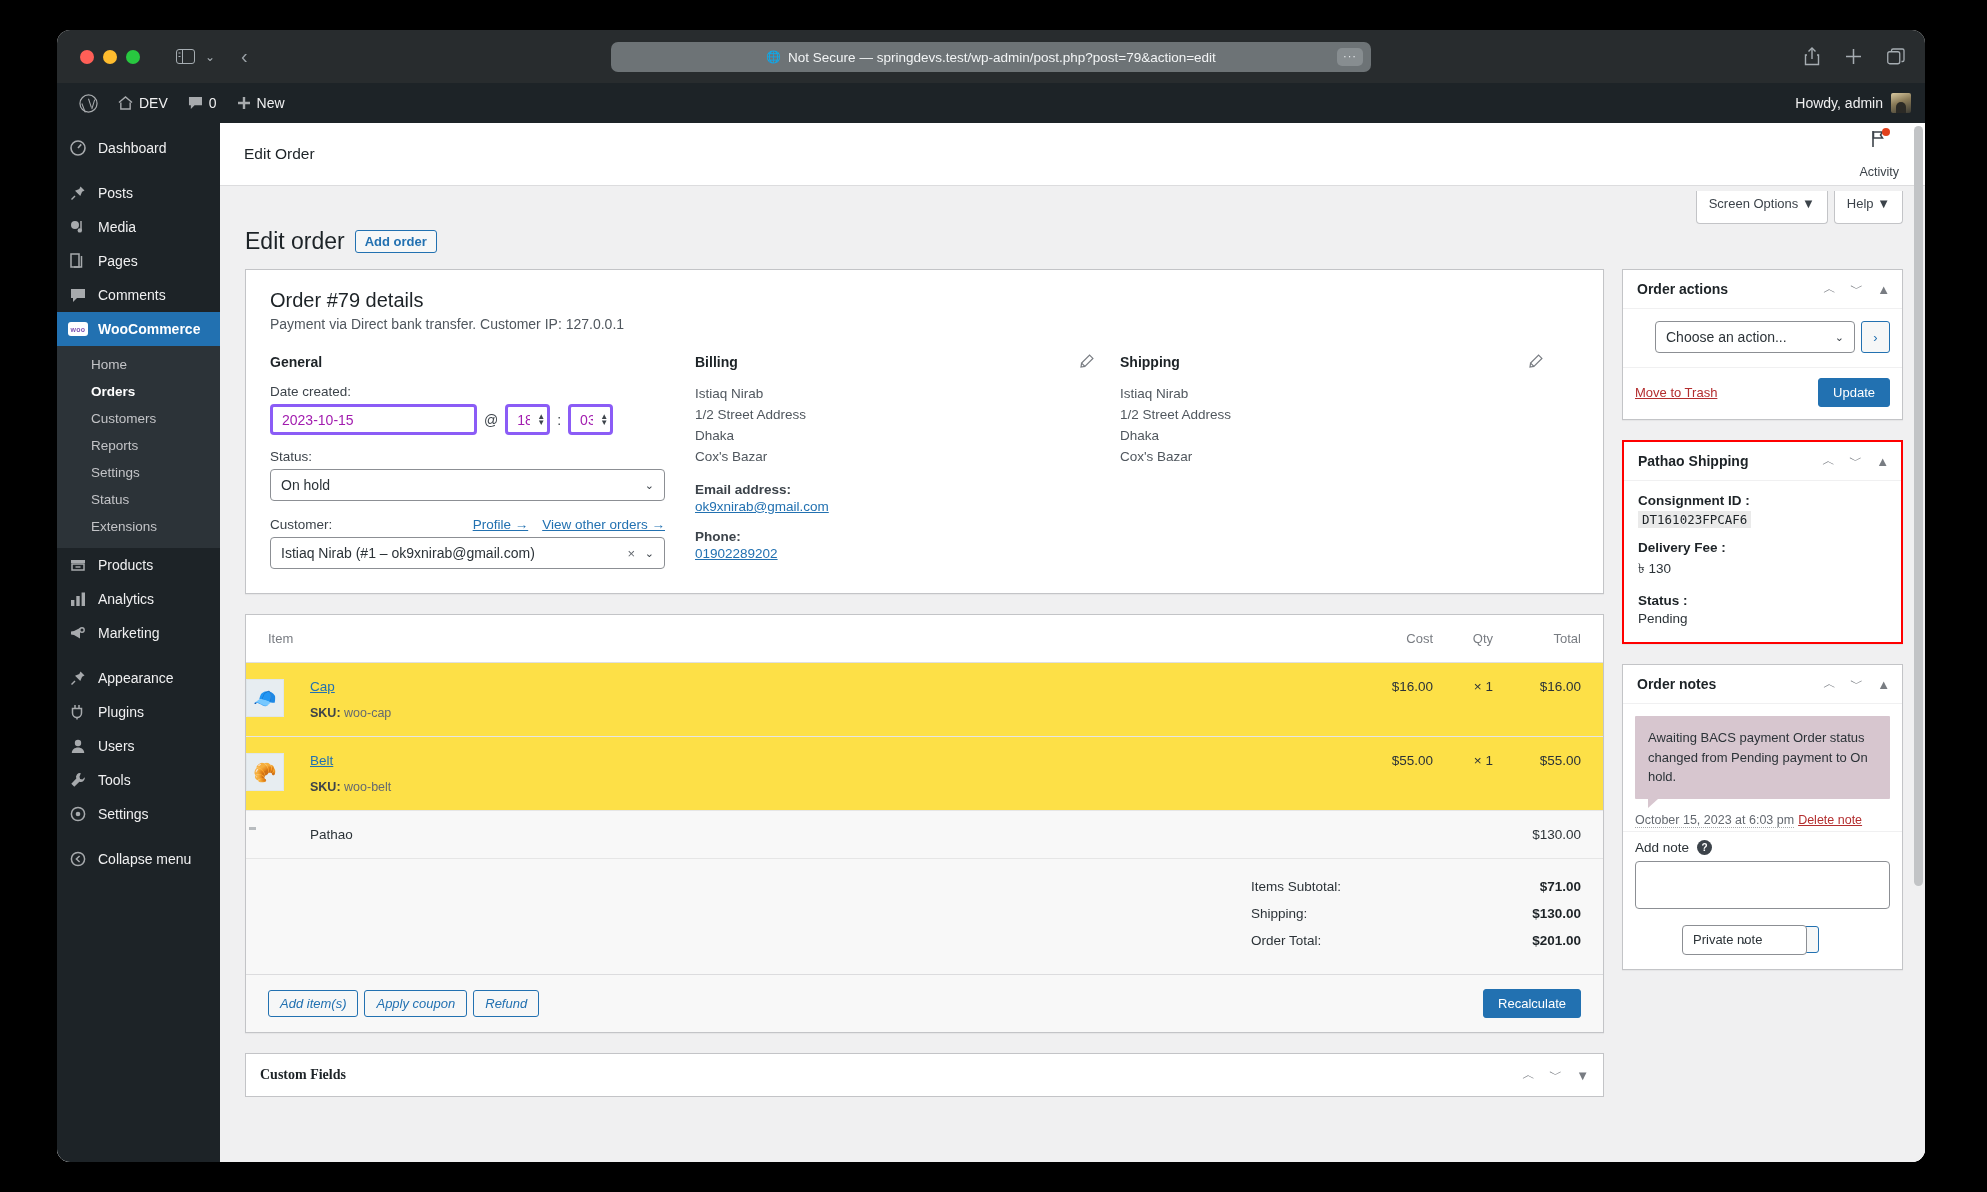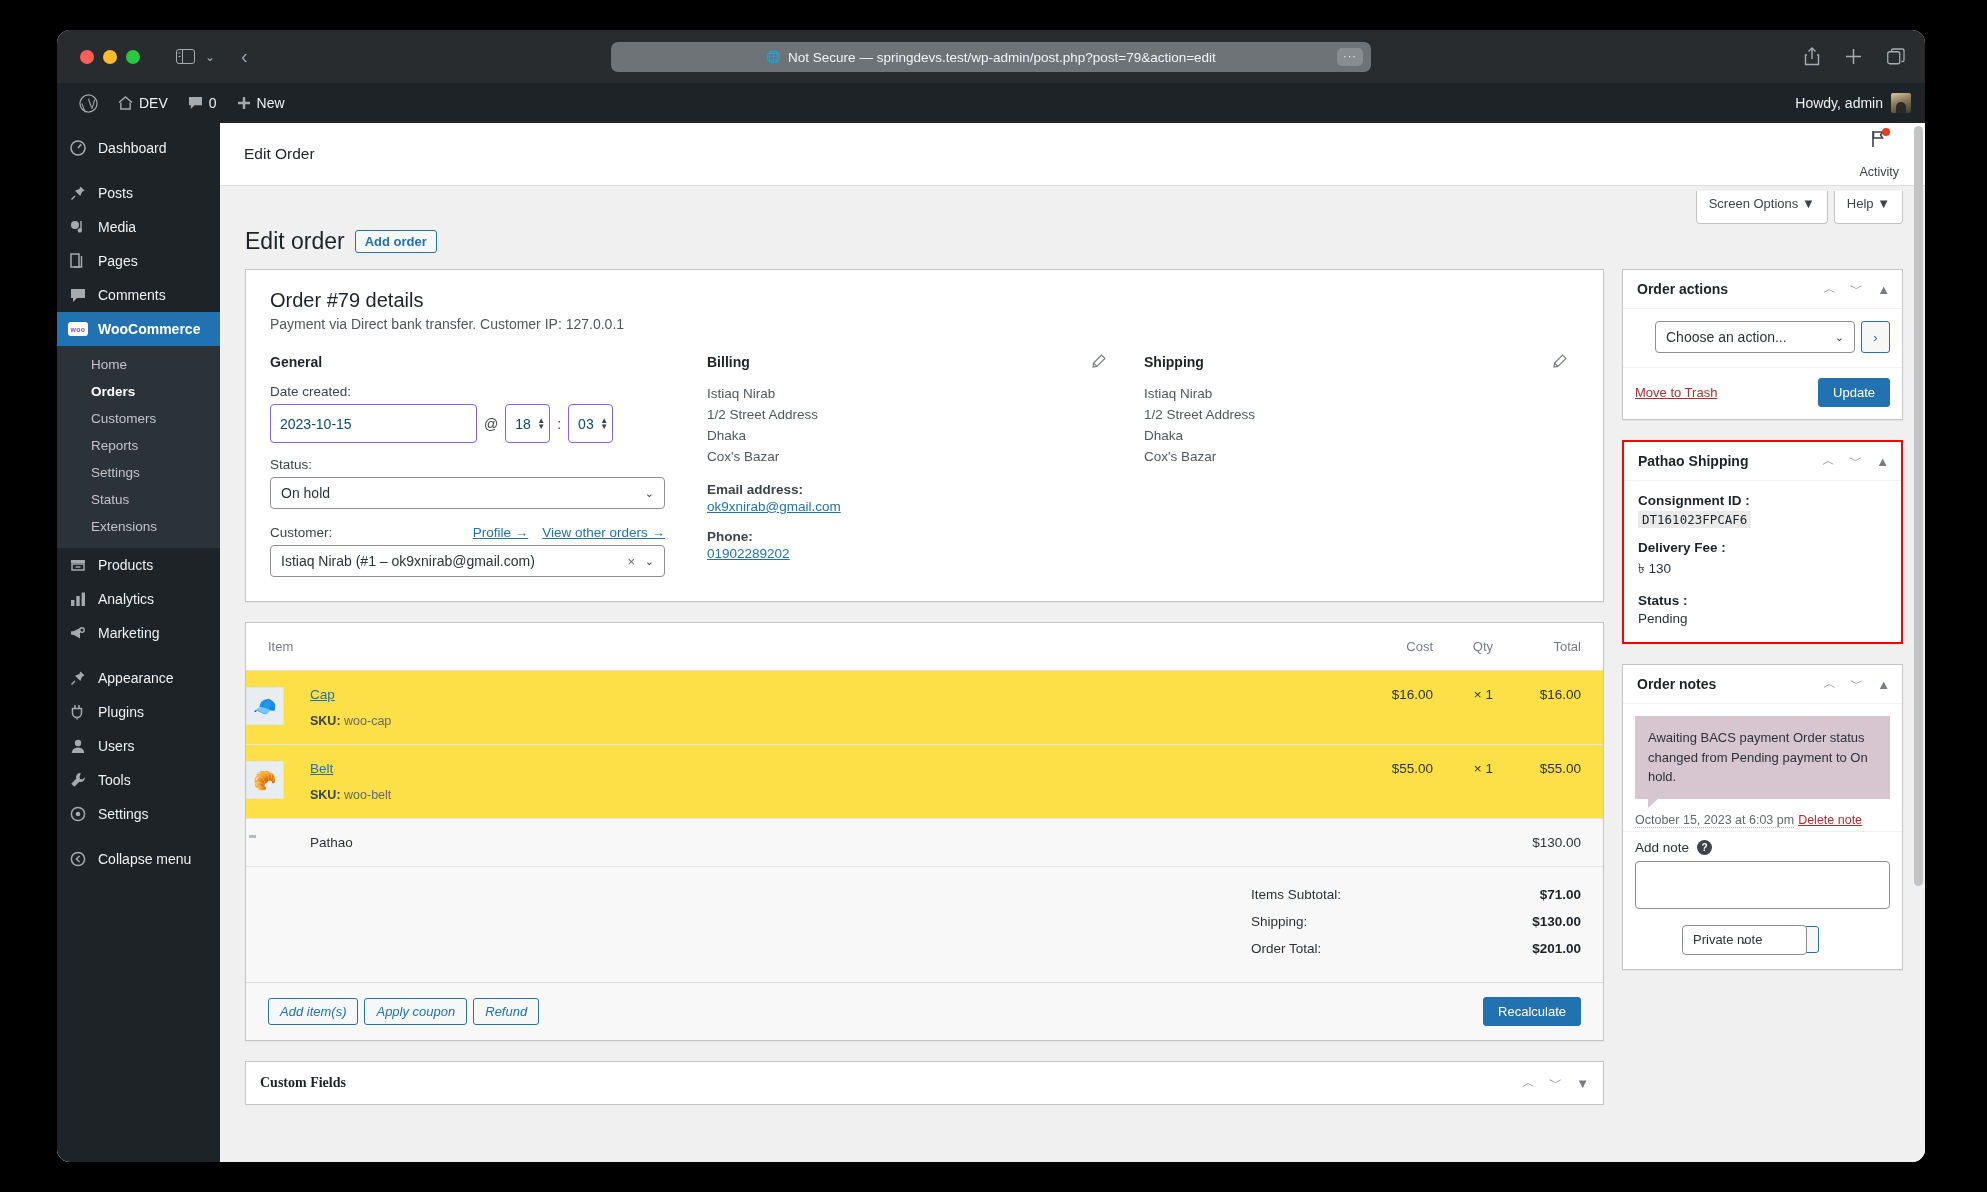--- a/index.html
+++ b/index.html
@@ -232,38 +232,38 @@
     border-bottom: 1px solid #f0f0f1;
   }
   .postbox-title { font-size: 14px; font-weight: 700; color: #1d2327; }
   .handle-actions { display: flex; align-items: center; gap: 14px; color: #787c82; }
   .ha-btn { cursor: pointer; display: inline-flex; font-size: 13px; }
 
   
   .order-data { padding: 19px 24px 24px; }
   .order-h2 { font-size: 20px; font-weight: 400; color: #1d2327; margin: 0 0 4px; }
   .order-sub { font-size: 14px; color: #50575e; margin: 0 0 22px; }
-  .order-cols { display: flex; gap: 12px; }
+  .order-cols { display: flex; gap: 0; }
   .od-col { position: relative; }
   .od-col.general { width: 425px; padding-right: 30px; }
   .od-col.billing { width: 425px; padding-right: 30px; }
   .od-col.shipping { width: 425px; }
   .od-h3 { font-size: 14px; font-weight: 700; color: #1d2327; margin: 0 0 14px; }
   .edit-pencil { position: absolute; right: 26px; top: 0; color: #787c82; cursor: pointer; }
   .edit-pencil.ship { right: 2px; }
 
   .fld-label { font-size: 13.5px; color: #3c434a; margin-bottom: 5px; }
   .date-row { display: flex; align-items: center; gap: 7px; margin-bottom: 14px; }
   .inp {
-    border: 1px solid #8b5cf6;
+    border: 3px solid #8b5cf6;
     border-radius: 4px;
     background: #fff;
     font-size: 14px;
-    color: #0c4a6e;
-    height: 39px;
+    color: #a21caf;
+    height: 31px;
     padding: 0 9px;
     font-family: "Liberation Sans", sans-serif;
   }
   .inp.date { width: 207px; }
   .spin-wrap { position: relative; }
   .inp.hour, .inp.min { width: 45px; padding-right: 17px; }
   .spinner-ar {
     position: absolute; right: 5px; top: 50%; transform: translateY(-50%);
     display: flex; flex-direction: column; line-height: 6px;
     color: #3c434a; font-size: 8px;

